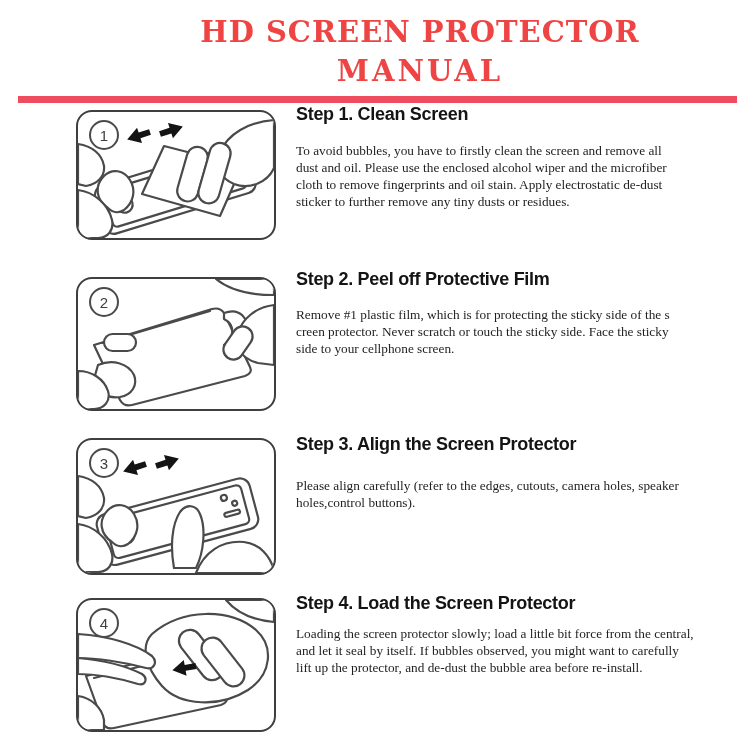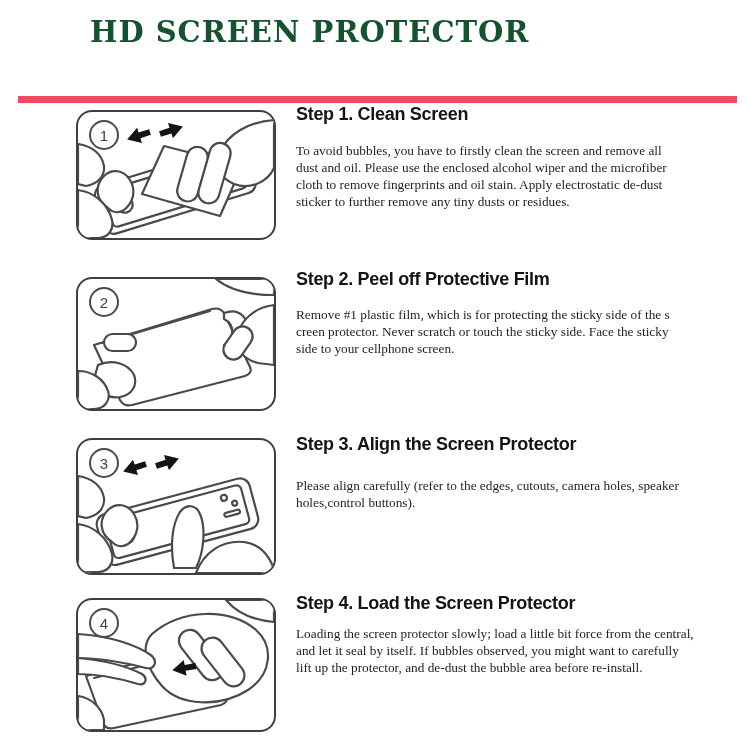--- a/index.html
+++ b/index.html
@@ -1,19 +1,19 @@
 <!DOCTYPE html>
 <html><head>
 <meta charset="utf-8">
 <style>
   html,body{margin:0;padding:0;background:#ffffff;}
   .page{position:relative;width:750px;height:750px;background:#ffffff;overflow:hidden;
         font-family:"Liberation Sans",sans-serif;}
   
-  .title-wrap{position:absolute;left:90px;top:12px;width:660px;color:#14532d;}
+  .title-wrap{position:absolute;left:90px;top:12px;width:660px;text-align:center;color:#ef4444;}
   .title-line1{font-family:"DejaVu Serif",serif;font-weight:900;font-size:29px;
                letter-spacing:1px;line-height:40px;white-space:nowrap;}
   .title-line2{font-family:"DejaVu Serif",serif;font-weight:900;font-size:29px;
                letter-spacing:3px;line-height:38px;white-space:nowrap;}
   .divider{position:absolute;left:18px;top:96px;width:719px;height:7px;background:#ee4d5f;}
   
   .figure{position:absolute;left:76px;width:200px;border:2px solid #3f3f3f;border-radius:16px;
           background:#fff;box-sizing:border-box;}
   .figure svg{display:block;border-radius:14px;}
   .badge{position:absolute;left:11px;top:8px;width:26px;height:26px;border:2px solid #4a4a4a;
@@ -26,20 +26,21 @@
         font-size:13.3px;line-height:17px;color:#1e1e1e;}
   .body div{white-space:nowrap;}
 </style>
 </head>
 <body>
 
 <div class="page">
 
   <div class="title-wrap">
     <div class="title-line1">HD SCREEN PROTECTOR</div>
+    <div class="title-line2">MANUAL</div>
   </div>
   <div class="divider"></div>
 
   <div class="figure" style="top:110px;height:130px;">
     <span class="badge">1</span>
     <svg width="196" height="126" viewBox="0 0 196 126">
       <g stroke="#4a4a4a" stroke-width="2.2" fill="#ffffff" stroke-linejoin="round" stroke-linecap="round">
         <path d="M0,32 C14,34 24,42 26,54 C27,64 20,72 8,74 L0,72 Z"></path>
         <g transform="rotate(-17 98 76)">
           <rect x="18" y="52" width="158" height="50" rx="10"></rect>

